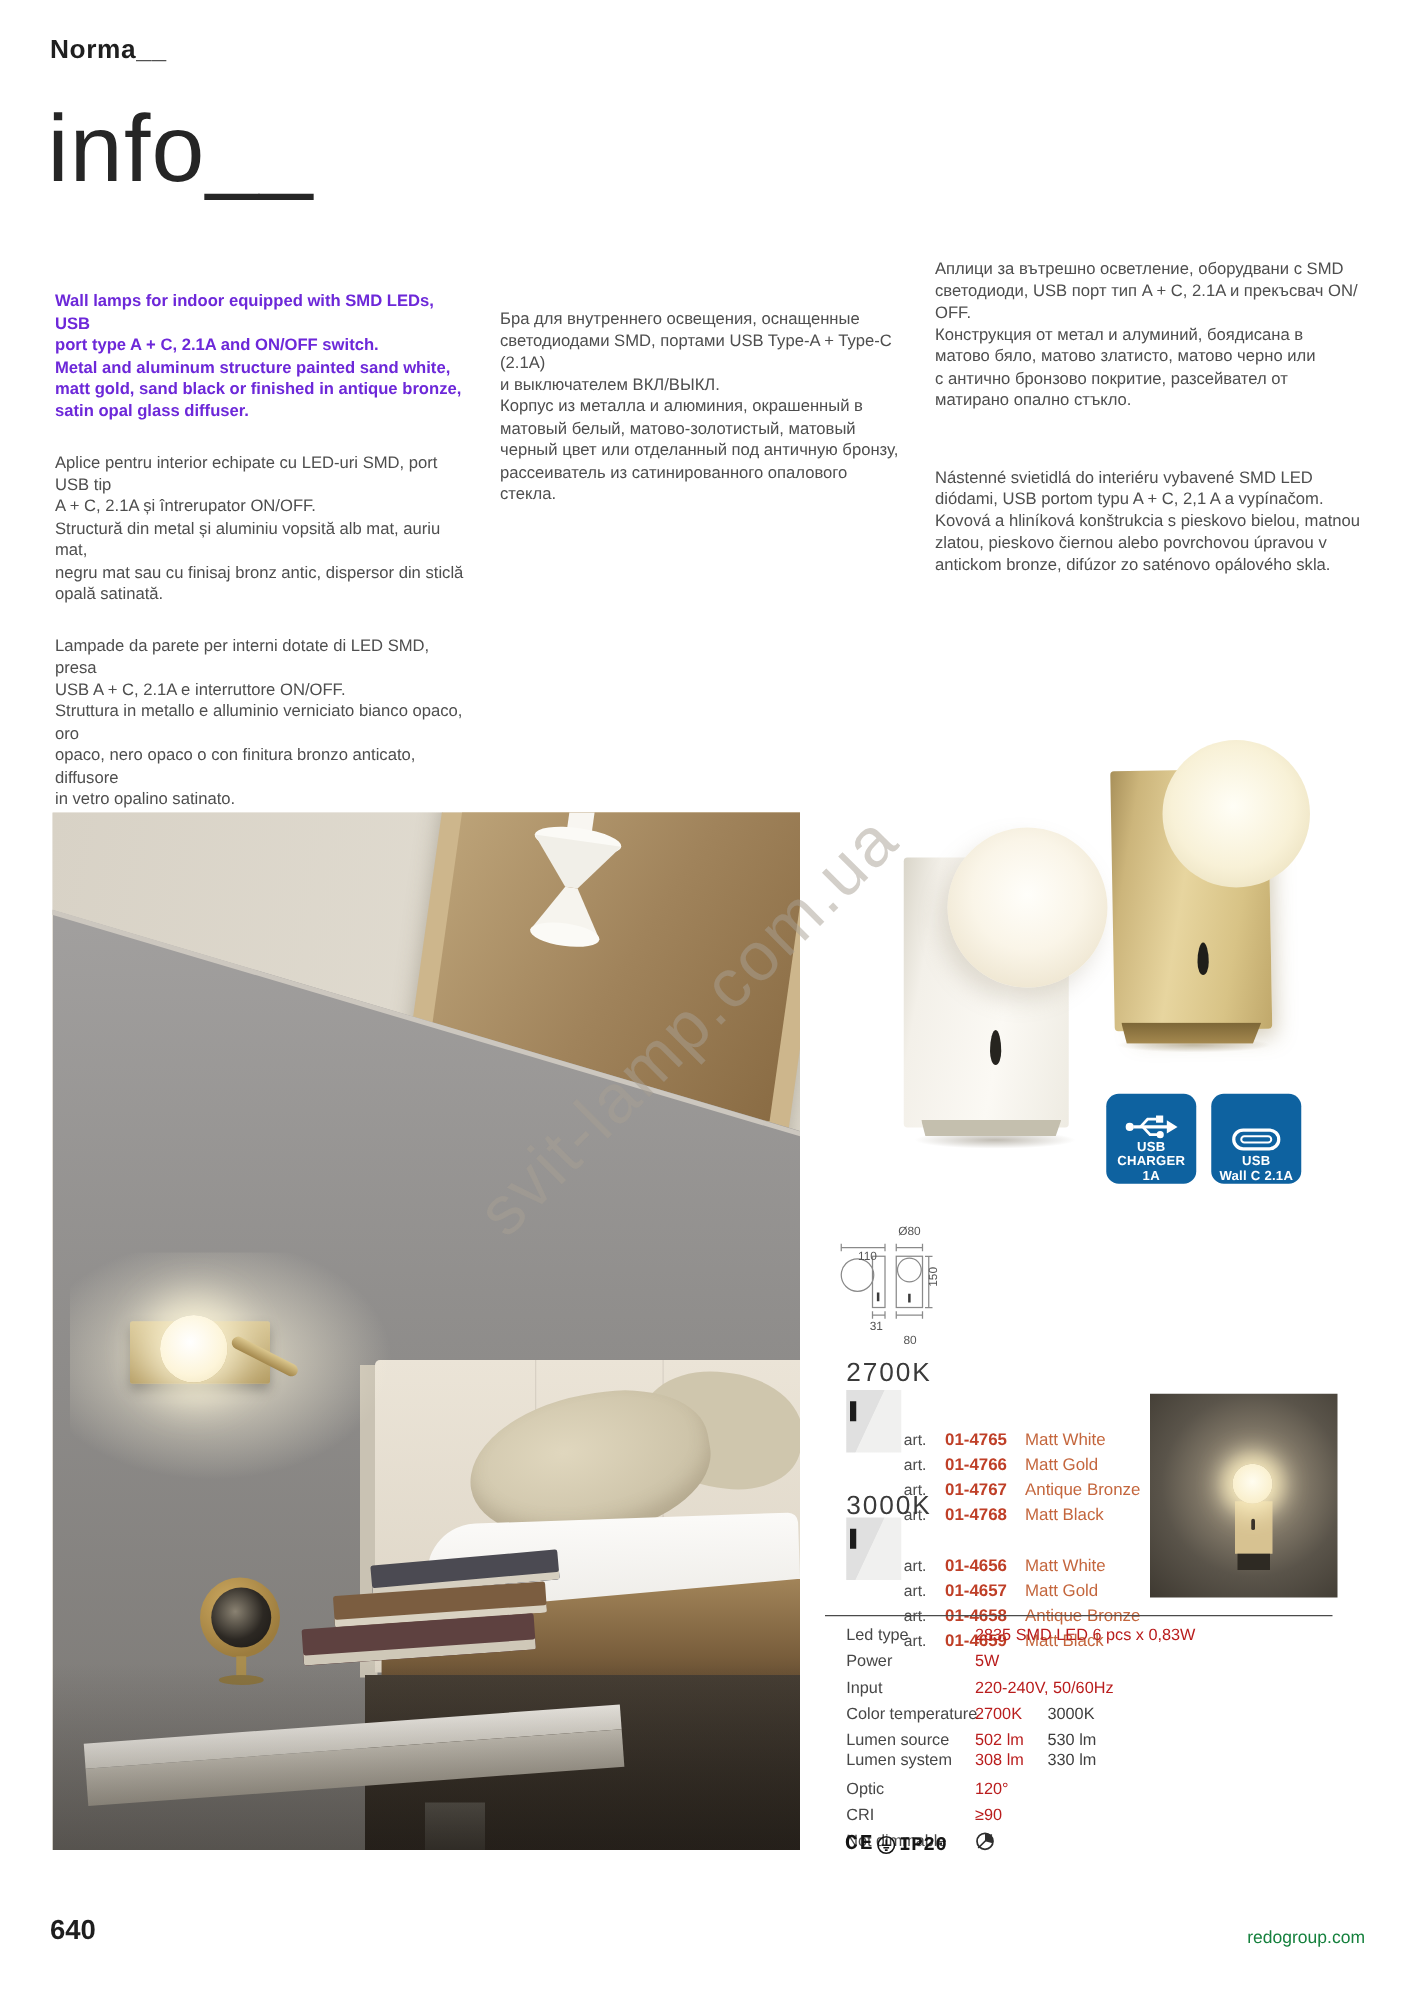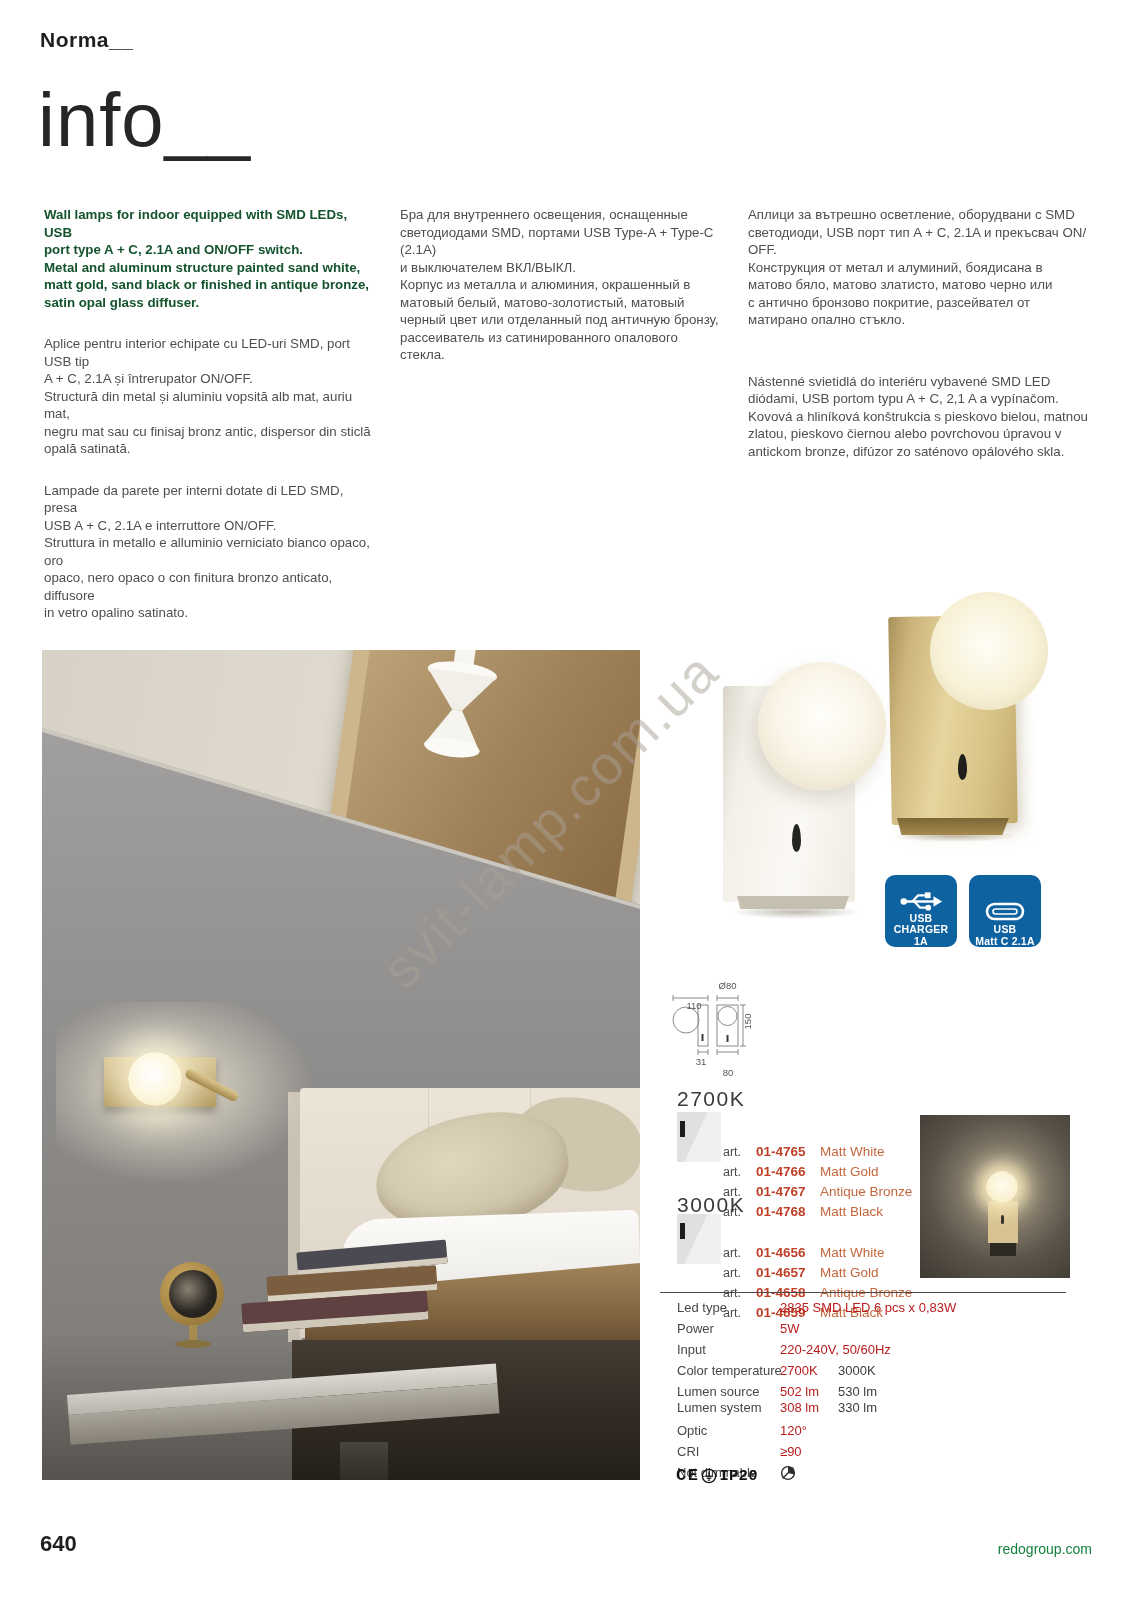--- a/index.html
+++ b/index.html
@@ -8,22 +8,22 @@
   .abs{position:absolute;}
   
   #brand{left:40px;top:28px;font-size:21px;font-weight:700;color:#1f1f1f;letter-spacing:.5px;}
   #info-title{left:38px;top:76px;font-size:76px;font-weight:400;color:#262626;letter-spacing:1px;}
   
   .col{position:absolute;top:206px;font-size:13.3px;line-height:17.5px;color:#4e4e4e;}
   #col1{left:44px;width:334px;}
   #col2{left:400px;width:325px;}
   #col3{left:748px;width:344px;}
   .para{white-space:pre-line;margin:0 0 24px 0;}
-  .para.bold{font-weight:700;color:#14532d;}
-  .gap-31{margin-bottom:31px;}
+  .para.bold{font-weight:700;color:#6d28d9;margin-top:26px;}
+  .gap-31{margin-bottom:31px;margin-top:40px;}
   .gap-44{margin-bottom:44px;}
   
   #room{left:42px;top:650px;width:598px;height:830px;overflow:hidden;background:#dcd6ca;}
   #room .wall-upper{position:absolute;inset:0;background:linear-gradient(100deg,#d8d2c6,#e2ddd2 60%,#ddd8cc);}
   #room .wall-gray{position:absolute;inset:0;background:linear-gradient(180deg,#a6a4a3 0%,#8d8b89 55%,#7a7773 100%);
       clip-path:polygon(0 9.4%,100% 30.7%,100% 100%,0 100%);}
   #room .trim{position:absolute;left:-6px;top:76px;width:650px;height:4px;background:#ccc7bf;
       transform:rotate(16.5deg);transform-origin:left top;}
   #room .mirror{position:absolute;left:300px;top:-60px;width:310px;height:305px;background:#cdb68c;
       transform:rotate(8deg);box-shadow:0 10px 18px rgba(90,80,60,.35);}
@@ -284,21 +284,21 @@
   <span class="txt">1A</span>
 </div>
 <div class="badge" id="badge-typec">
   <span style="margin:2px 0 3px 0;">
     <svg width="40" height="19" viewBox="0 0 40 19">
       <rect x="2" y="2" width="36" height="15" rx="7.5" fill="none" stroke="#fff" stroke-width="2.6"></rect>
       <rect x="8" y="7" width="24" height="5" rx="2.5" fill="none" stroke="#fff" stroke-width="1.6"></rect>
     </svg>
   </span>
   <span class="txt">USB</span>
-  <span class="txt">Matt C 2.1A</span>
+  <span class="txt">Wall C 2.1A</span>
 </div>
 
 <div class="abs" id="dims">
   <svg width="115" height="96" viewBox="0 0 115 96">
     <g stroke="#8a8a8a" stroke-width="1" fill="none">
       <line x1="18" y1="22" x2="53" y2="22"></line>
         <line x1="18" y1="19" x2="18" y2="25"></line>
         <line x1="53" y1="19" x2="53" y2="25"></line>
       <line x1="62" y1="22" x2="83" y2="22"></line>
         <line x1="62" y1="19" x2="62" y2="25"></line>

